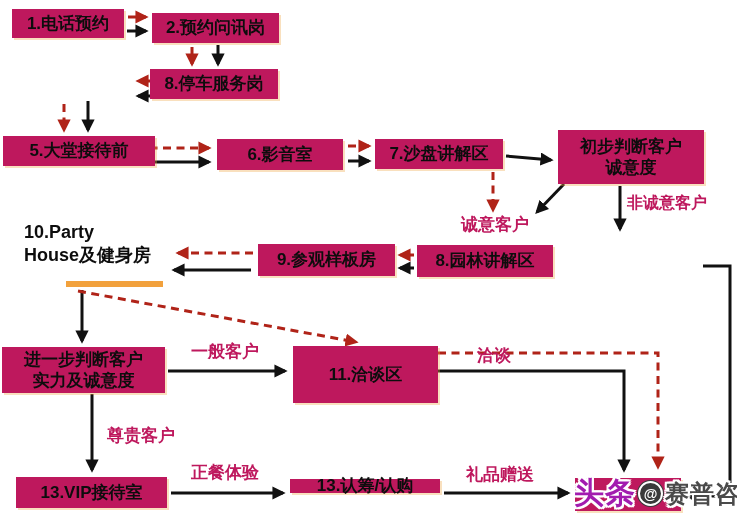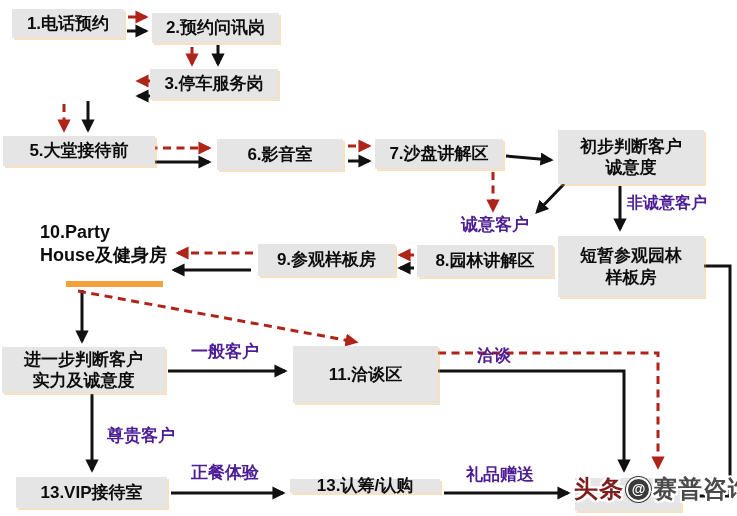--- a/index.html
+++ b/index.html
@@ -2,42 +2,42 @@
 <html><head>
 <meta charset="utf-8">
 <style>
   html,body{margin:0;padding:0;background:#ffffff;}
   #canvas{
     position:relative;width:737px;height:516px;background:#ffffff;overflow:hidden;
     font-family:"Liberation Sans","DejaVu Sans",sans-serif;
   }
   #connectors{position:absolute;left:0;top:0;width:737px;height:516px;pointer-events:none;}
   .node{
-    position:absolute;background:#e5e5e5;color:#0d0d0d;font-weight:bold;
+    position:absolute;background:#be185d;color:#0d0d0d;font-weight:bold;
     display:flex;align-items:center;justify-content:center;text-align:center;
     font-size:17px;line-height:1.25;white-space:pre-line;
     box-shadow:2px 2px 0 rgba(238,166,70,.35);
   }
   .node.plain{
     background:transparent;box-shadow:none;justify-content:flex-start;text-align:left;
-    font-size:18px;line-height:1.3;margin-left:16px;
+    font-size:18px;line-height:1.3;
   }
   .bar{position:absolute;background:#F2A13C;}
   .elabel{
-    position:absolute;color:#4c1d95;font-weight:bold;font-size:17px;white-space:nowrap;
+    position:absolute;color:#be185d;font-weight:bold;font-size:17px;white-space:nowrap;
   }
   .watermark{
     position:absolute;left:574px;top:473px;display:flex;align-items:center;gap:2px;
     white-space:nowrap;
   }
   .wm-outline{
     text-shadow:-2px -2px 0 #fff,2px -2px 0 #fff,-2px 2px 0 #fff,2px 2px 0 #fff,
                  0 -2px 0 #fff,0 2px 0 #fff,-2px 0 0 #fff,2px 0 0 #fff;
   }
-  .wm-platform{font-size:24px;font-weight:bold;color:#7f1d1d;letter-spacing:1px;}
+  .wm-platform{font-size:30px;font-weight:bold;color:#a21caf;letter-spacing:1px;}
   .wm-logo{
     width:21px;height:21px;border-radius:50%;background:#3a3a3a;border:2px solid #ffffff;
     color:#ffffff;font-size:14px;font-weight:bold;display:flex;align-items:center;
     justify-content:center;flex:0 0 auto;box-shadow:0 0 0 1px #3a3a3a;
   }
   .wm-name{font-size:24px;font-weight:bold;color:#4a4a4a;letter-spacing:1px;}
 </style>
 </head>
 <body>
 
@@ -84,32 +84,30 @@
       <path d="M493,172 L493,210" marker-end="url(#ar)"></path>
       <path d="M253,253 L178,253" marker-end="url(#ar)"></path>
       <path d="M414,255 L400,255" marker-end="url(#ar)"></path>
       <path d="M78,291 L356,342" marker-end="url(#ar)"></path>
       <path d="M438,353 L658,353 L658,467" marker-end="url(#ar)"></path>
     </g>
   </svg>
 
   <div class="node" style="left:12px;top:9px;width:112px;height:29px">1.电话预约</div>
   <div class="node" style="left:152px;top:13px;width:127px;height:30px">2.预约问讯岗</div>
-  <div class="node" style="left:150px;top:69px;width:128px;height:30px">3.停车服务岗</div>
+  <div class="node" style="left:150px;top:69px;width:128px;height:30px">8.停车服务岗</div>
   <div class="node" style="left:3px;top:136px;width:152px;height:30px">5.大堂接待前</div>
   <div class="node" style="left:217px;top:139px;width:126px;height:31px">6.影音室</div>
   <div class="node" style="left:375px;top:139px;width:128px;height:30px">7.沙盘讲解区</div>
   <div class="node" style="left:558px;top:130px;width:146px;height:54px">初步判断客户
 诚意度</div>
   <div class="node plain" style="left:24px;top:218px;width:168px;height:52px">10.Party
 House及健身房</div>
   <div class="node" style="left:258px;top:244px;width:137px;height:32px">9.参观样板房</div>
   <div class="node" style="left:417px;top:245px;width:136px;height:32px">8.园林讲解区</div>
-  <div class="node" style="left:558px;top:236px;width:146px;height:61px">短暂参观园林
-样板房</div>
   <div class="bar" style="left:66px;top:281px;width:97px;height:6px"></div>
   <div class="node" style="left:2px;top:347px;width:163px;height:46px">进一步判断客户
 实力及诚意度</div>
   <div class="node" style="left:293px;top:346px;width:145px;height:57px">11.洽谈区</div>
   <div class="node" style="left:16px;top:477px;width:151px;height:31px">13.VIP接待室</div>
   <div class="node" style="left:290px;top:479px;width:150px;height:14px">13.认筹/认购</div>
   <div class="node" style="left:575px;top:478px;width:106px;height:33px"></div>
 
   <div class="elabel" style="left:461px;top:213px">诚意客户</div>
   <div class="elabel" style="left:627px;top:193px;font-size:16px">非诚意客户</div>

